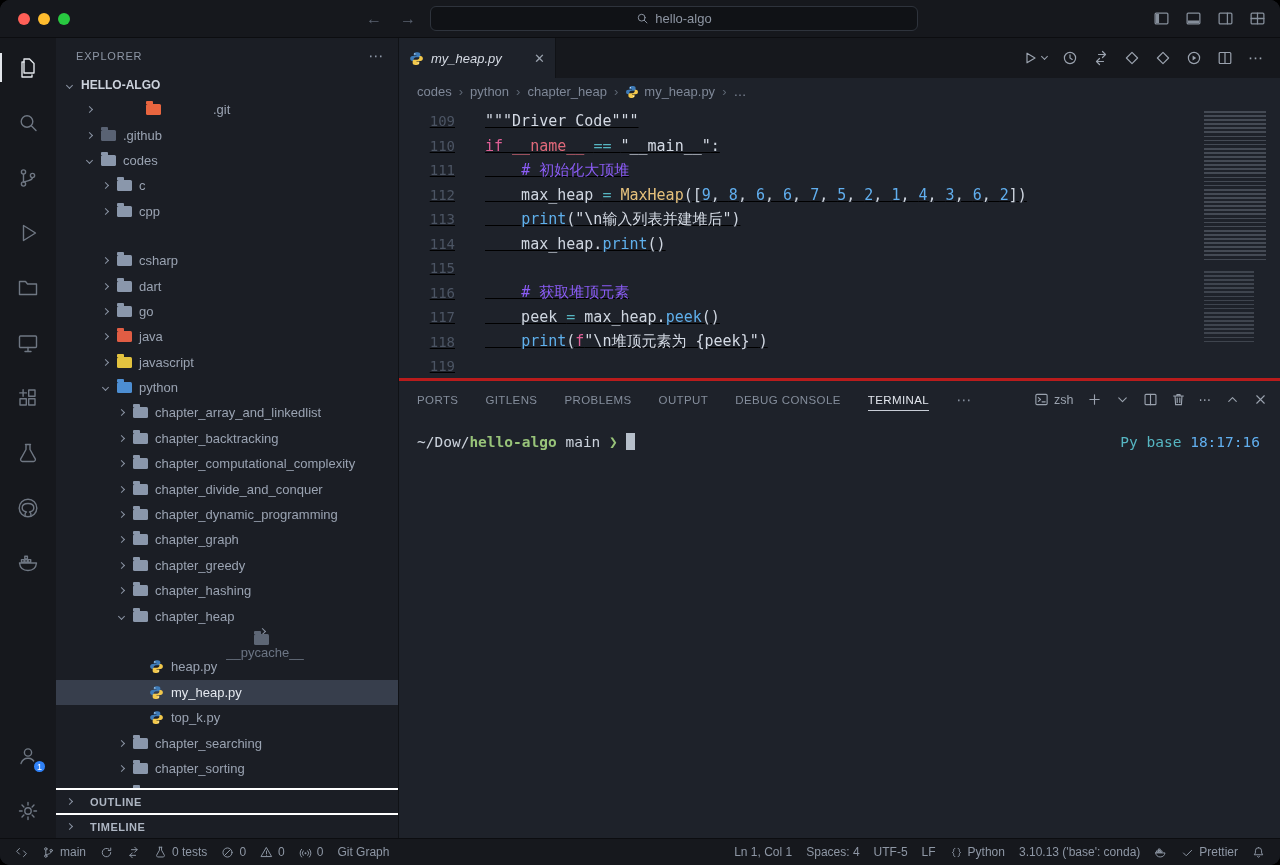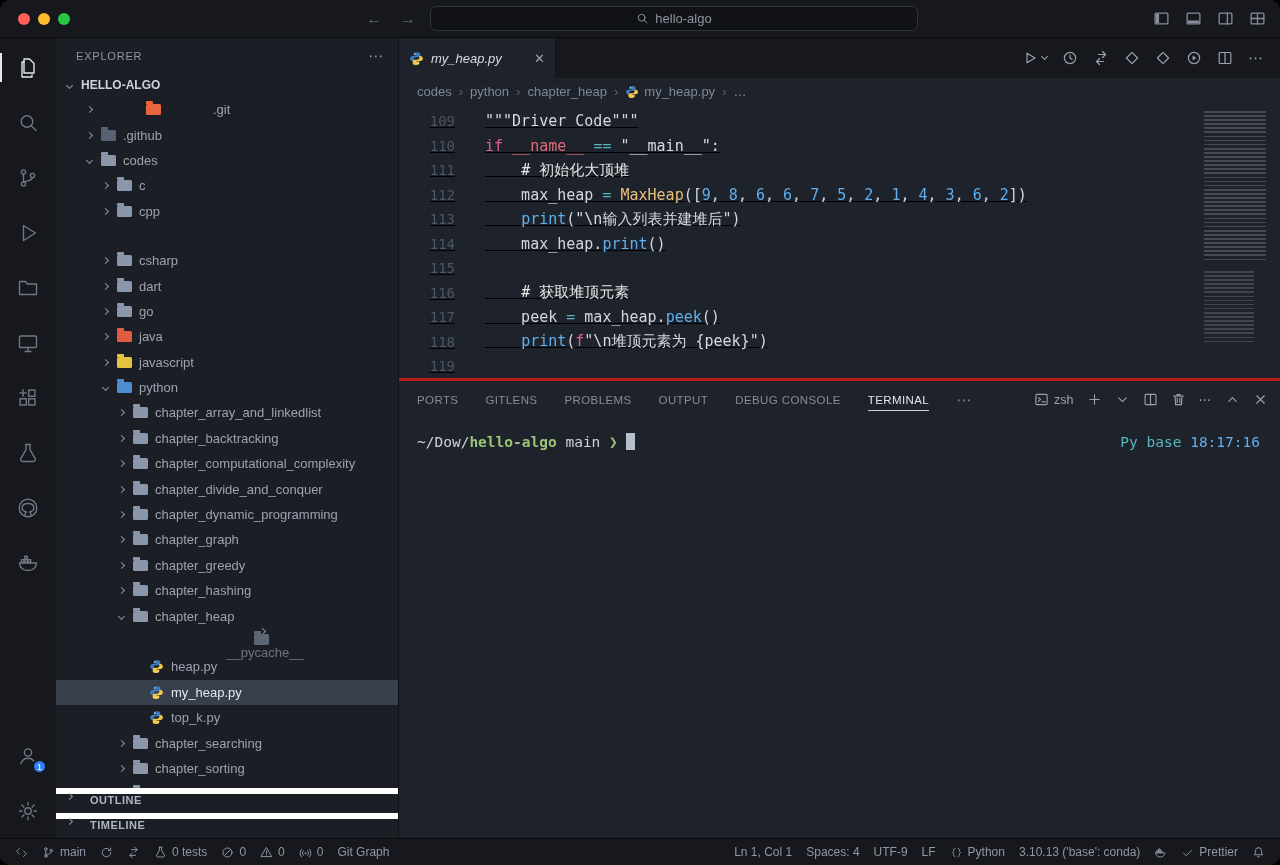--- a/index.html
+++ b/index.html
@@ -43,21 +43,21 @@
   .trow.dim .tlabel { color:#6c7584; }
   .chev { flex:none; width:5px; height:5px; border-right:1.3px solid #8a93a3; border-bottom:1.3px solid #8a93a3;
     transform:rotate(-45deg); margin:0 9px 0 3px; }
   .chev.down { transform:rotate(45deg); }
   .chev.none { visibility:hidden; }
   .folder { flex:none; width:15px; height:11px; border-radius:1.5px; background:currentColor; position:relative; margin-right:7px; }
   .folder::before { content:''; position:absolute; top:-3px; left:0; width:7px; height:3px; border-radius:1px 1px 0 0; background:currentColor; }
   .ficon { flex:none; width:15px; height:15px; margin-right:7px; }
   .ficon svg { width:15px; height:15px; display:block; }
   .sb-bottom { margin-top:auto; }
-  .sb-section { height:25px; display:flex; border-top:6px solid #ffffff; font-weight:bold; font-size:11px;
+  .sb-section { height:25px; display:flex; align-items:center; border-top:2px solid #ffffff; font-weight:bold; font-size:11px;
     letter-spacing:.5px; color:#aeb6c3; padding-left:8px; cursor:pointer; }
 
   
   .editor-col { flex:1; display:flex; flex-direction:column; min-width:0; background:#1e222a; }
   .tabbar { height:40px; background:#16181d; display:flex; align-items:stretch; flex:none; }
   .tab { width:157px; background:#1e222a; display:flex; align-items:center; gap:7px; padding:0 10px; font-size:13px;
     color:#d6dbe4; font-style:italic; border-right:1px solid #101216; cursor:pointer; }
   .tab .ficon { margin-right:0; }
   .tab-close { margin-left:auto; color:#9aa2ae; font-style:normal; font-size:13px; cursor:pointer; }
   .editor-actions { margin-left:auto; display:flex; align-items:center; gap:15px; padding-right:16px; color:#9aa2ae; }
@@ -71,21 +71,21 @@
   .crumb .ficon { width:14px; height:14px; margin:0; }
   .crumb .ficon svg{ width:14px; height:14px; }
   .crumb-sep { color:#5d6673; }
 
   .code-area { height:273px; flex:none; position:relative; overflow:hidden; font-family:"DejaVu Sans Mono", monospace; font-size:15px; }
   .code-lines { padding-top:4px;text-decoration:underline; }
   .cline { height:24.5px; display:flex; align-items:center; white-space:pre; }
   .lnum { width:56px; text-align:right; color:#4c5564; flex:none; font-size:14px; }
   .ctext { padding-left:30px; color:#cfd6e0; }
   .tok-fg{color:#cfd6e0}.tok-str{color:#d4dae4}.tok-kw{color:#de5f96}.tok-red{color:#e0697a}
-  .tok-op{color:#56b6c2}.tok-fn{color:#5fb0ec}.tok-num{color:#61afef}.tok-cls{color:#e5c07b}.tok-cm{color:#e5e5e5}
+  .tok-op{color:#56b6c2}.tok-fn{color:#5fb0ec}.tok-num{color:#61afef}.tok-cls{color:#e5c07b}.tok-cm{color:#8b5cf6}
   .minimap { position:absolute; right:10px; top:6px; width:66px; cursor:pointer; }
   .mm1 { height:150px; width:62px; opacity:.35; background:repeating-linear-gradient(#8b95a3 0, #8b95a3 1.6px, transparent 1.6px, transparent 4.1px); }
   .mm2 { height:74px; width:50px; margin-top:10px; opacity:.3; background:repeating-linear-gradient(#8b95a3 0, #8b95a3 1.6px, transparent 1.6px, transparent 4.1px); }
 
   
   .panel { flex:1; border-top:3px solid #b91c1c; display:flex; flex-direction:column; min-height:0; }
   .panel-header { height:37px; flex:none; display:flex; align-items:center; padding:0 12px 0 18px; }
   .ptab { font-size:11.5px; letter-spacing:.4px; color:#848d9b; margin-right:27px; height:100%; display:flex; align-items:center; position:relative; cursor:pointer; }
   .ptab.active { color:#e2e6ed; }
   .ptab.active::after { content:''; position:absolute; left:0; right:0; bottom:7px; height:1px; background:#c8cdd6; }
@@ -706,21 +706,21 @@
         </div>
       </div>
     <div class="sright" id="status-right">
         <div class="sitem">
           <span>Ln 1, Col 1</span>
         </div>
         <div class="sitem">
           <span>Spaces: 4</span>
         </div>
         <div class="sitem">
-          <span>UTF-9</span>
+          <span>UTF-5</span>
         </div>
         <div class="sitem">
           <span>LF</span>
         </div>
         <div class="sitem">
           <span style="display: flex;">
             <svg viewBox="0 0 16 16" fill="none" stroke="currentColor" stroke-width="1.2" stroke-linecap="round" stroke-linejoin="round">
               <path d="M6 3c-1.5 0-1.5 1.2-1.5 2.2S4.3 7.7 3 8c1.3.3 1.5 1.8 1.5 2.8S4.5 13 6 13M10 3c1.5 0 1.5 1.2 1.5 2.2s.2 2.5 1.5 2.8c-1.3.3-1.5 1.8-1.5 2.8S11.5 13 10 13"></path>
             </svg>
           </span>

